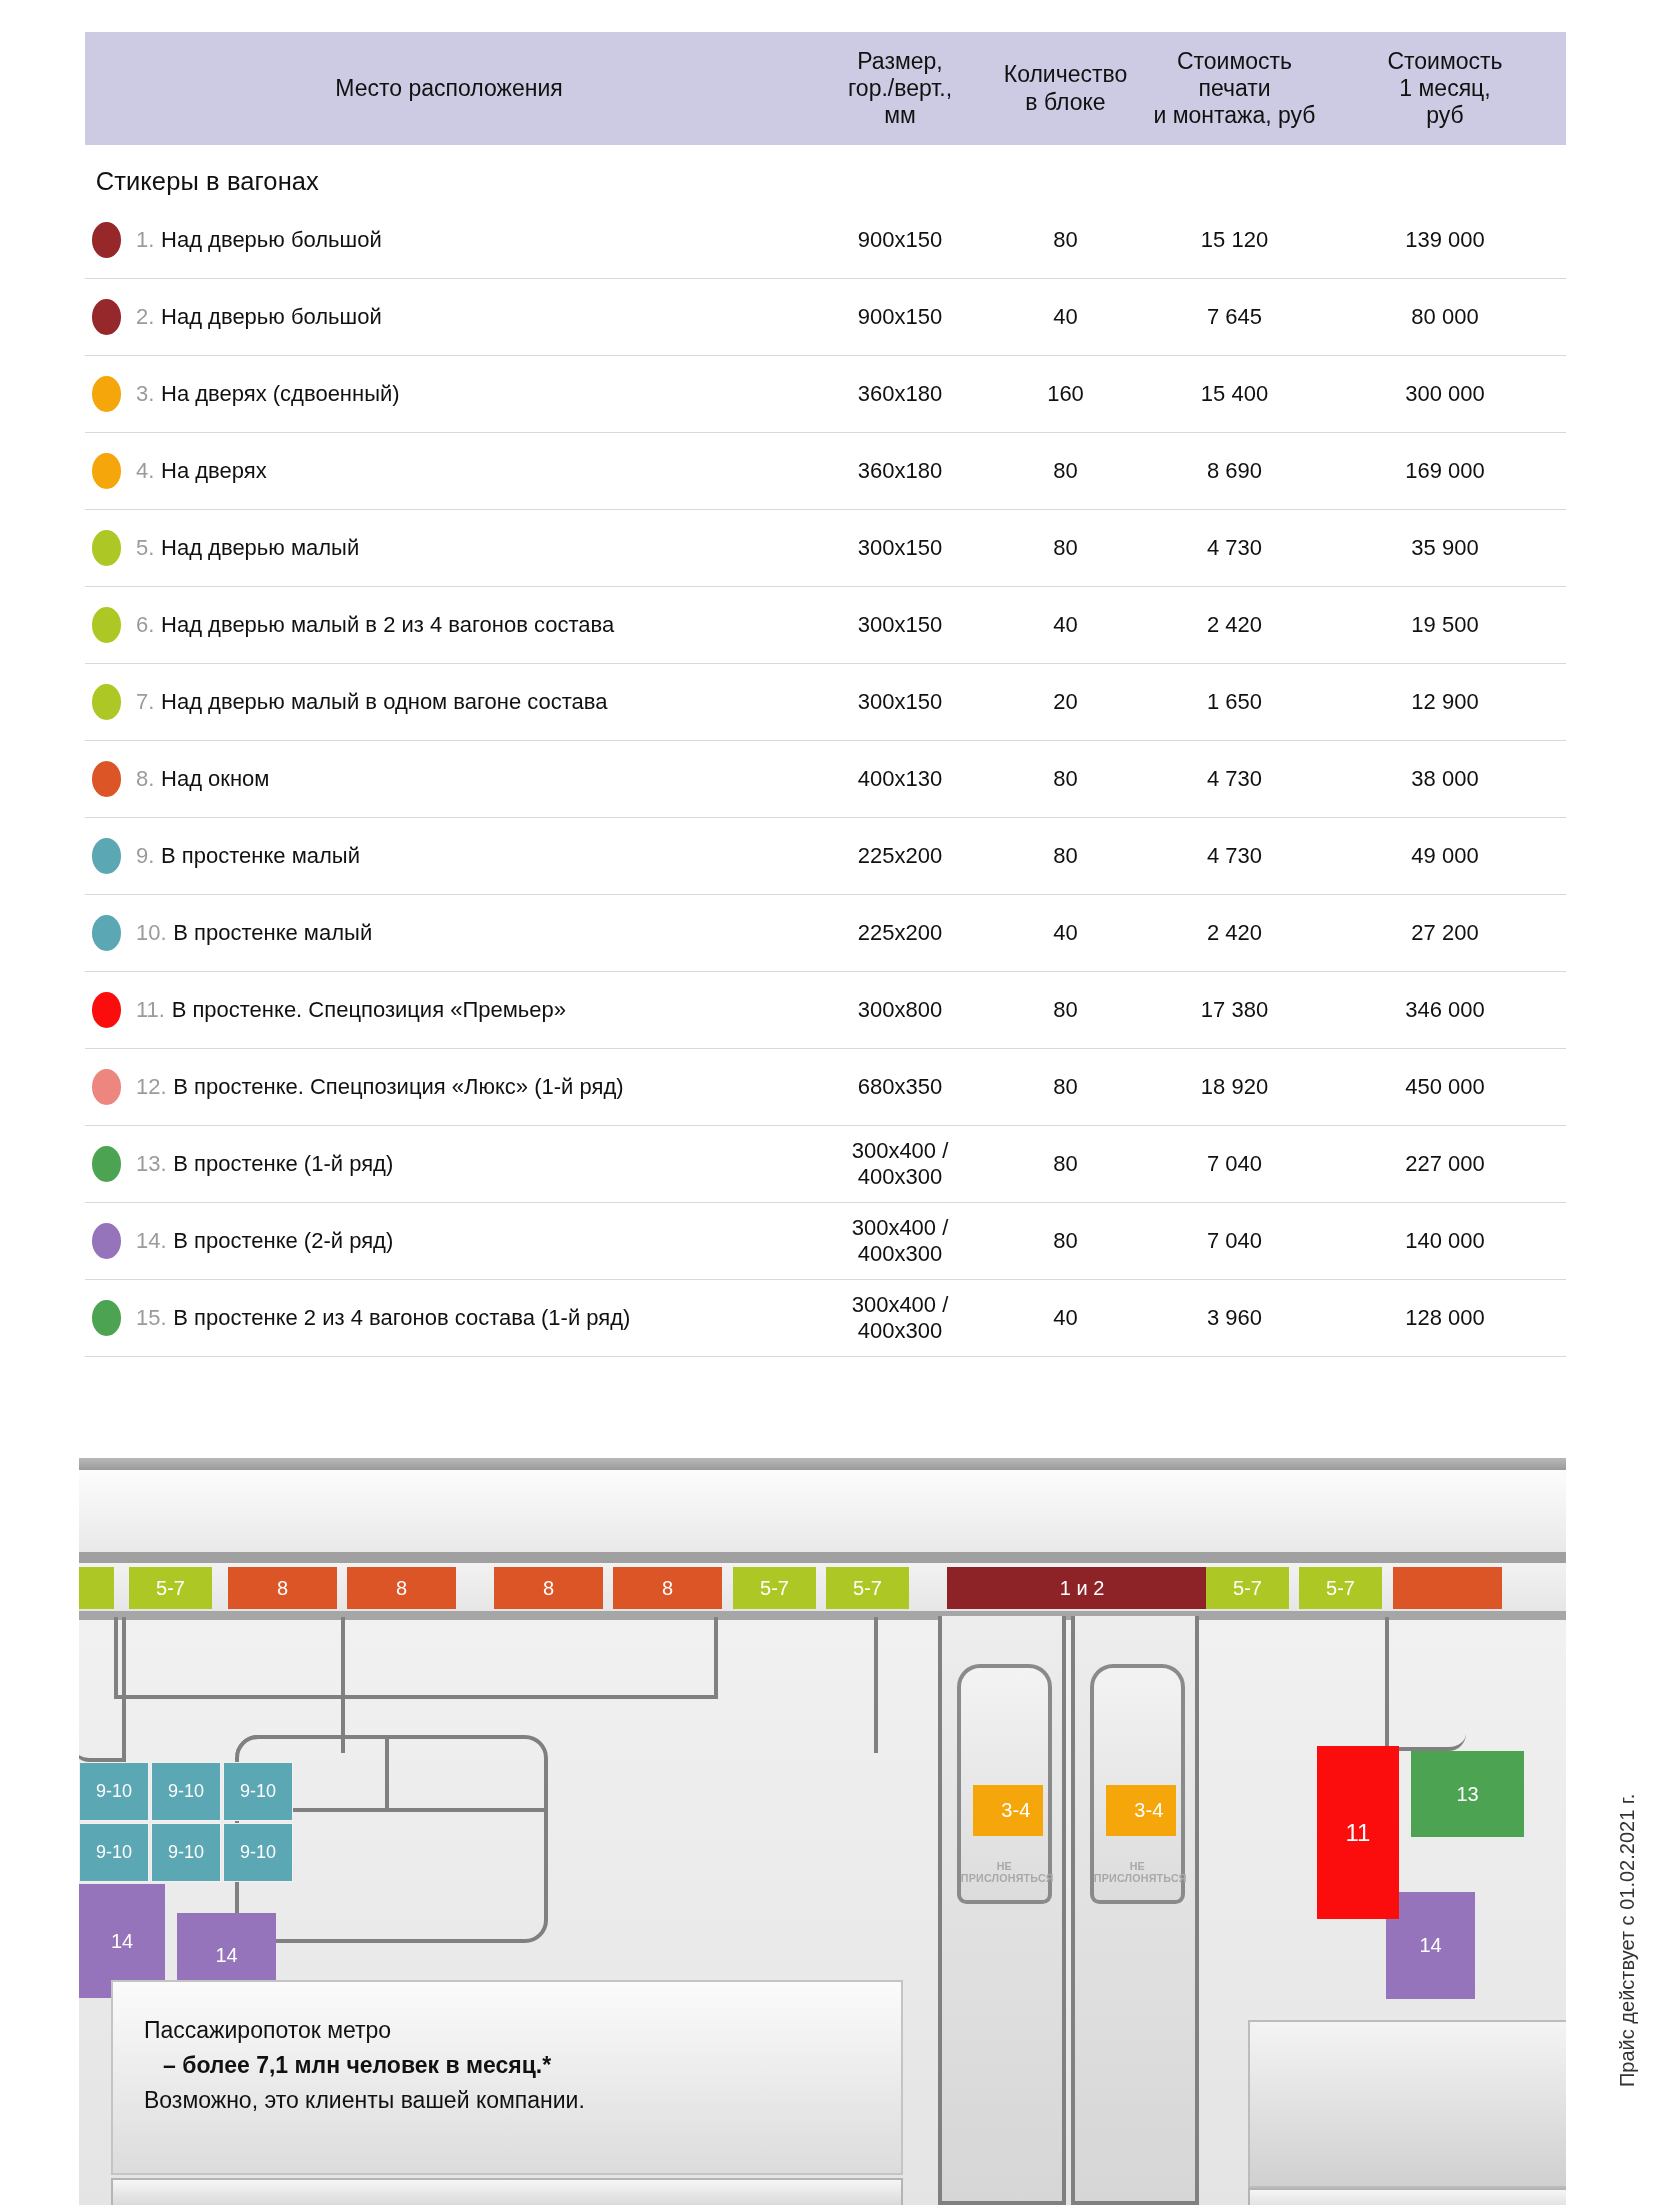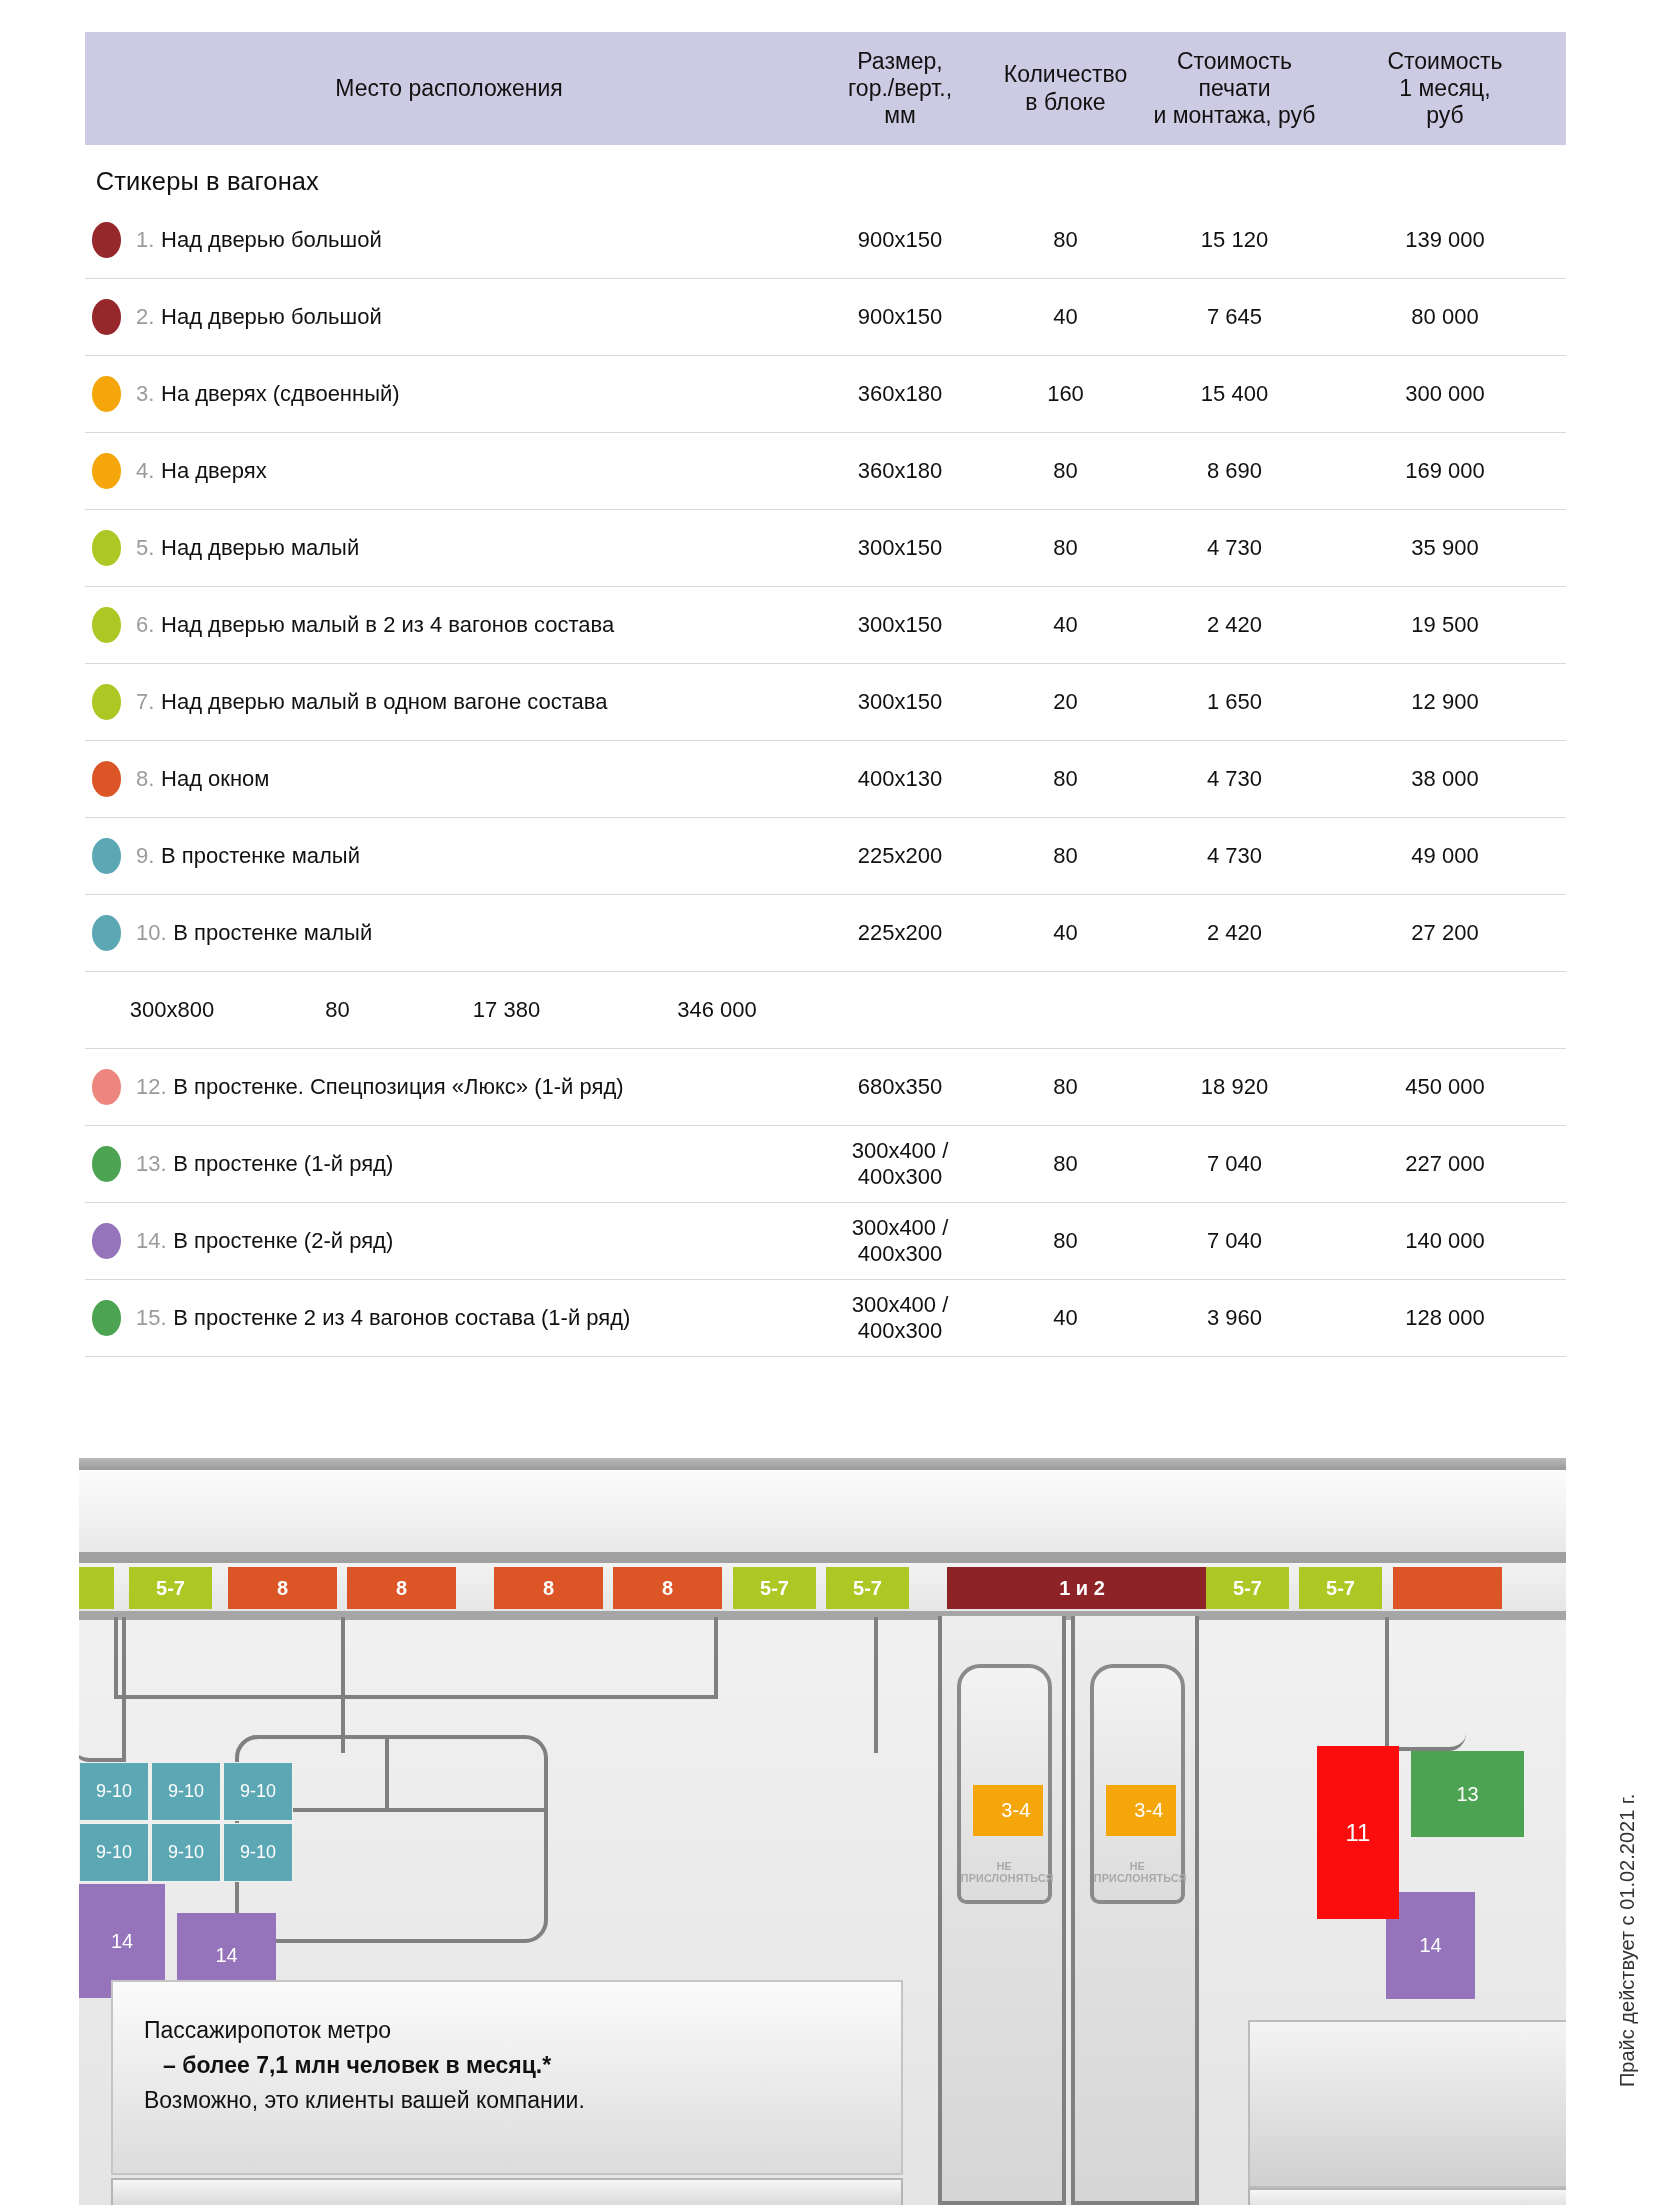--- a/index.html
+++ b/index.html
@@ -83,21 +83,21 @@
     position:absolute; left:0; top:105px; width:100%; height:48px;
     background:linear-gradient(#f2f2f2,#e6e6e6);
   }
   .lower-rail {
     position:absolute; left:0; top:153px; width:100%; height:9.4px;
     background:#a6a6a6;
   }
   .sticker {
     position:absolute; top:109px; height:42px;
     display:flex; align-items:center; justify-content:center;
-    color:#fff; font-size:20px; font-weight:700;
+    color:#fff; font-size:20px; font-weight:400;
   }
 
   .interior {
     position:absolute; left:0; top:162px; width:100%; height:585px;
     background:linear-gradient(#f1f1f1,#e4e4e4);
   }
 
   
   .outline { position:absolute; border:4.7px solid #808080; background:transparent; }
 
@@ -277,20 +277,25 @@
             <span class="bullet" style="background:#5BA8B4"></span>
             <span class="idx">10.</span>
             <span class="place-label">В простенке малый</span>
           </div>
           <div class="cell-num cell-size">225x200</div>
           <div class="cell-num cell-qty">40</div>
           <div class="cell-num cell-print">2 420</div>
           <div class="cell-num cell-month">27 200</div>
         </div>
         <div class="row">
+          <div class="cell-place">
+            <span class="bullet" style="background:#FC0D0D"></span>
+            <span class="idx">11.</span>
+            <span class="place-label">В простенке. Спецпозиция «Премьер»</span>
+          </div>
           <div class="cell-num cell-size">300x800</div>
           <div class="cell-num cell-qty">80</div>
           <div class="cell-num cell-print">17 380</div>
           <div class="cell-num cell-month">346 000</div>
         </div>
         <div class="row">
           <div class="cell-place">
             <span class="bullet" style="background:#EE8680"></span>
             <span class="idx">12.</span>
             <span class="place-label">В простенке. Спецпозиция «Люкс» (1-й ряд)</span>

